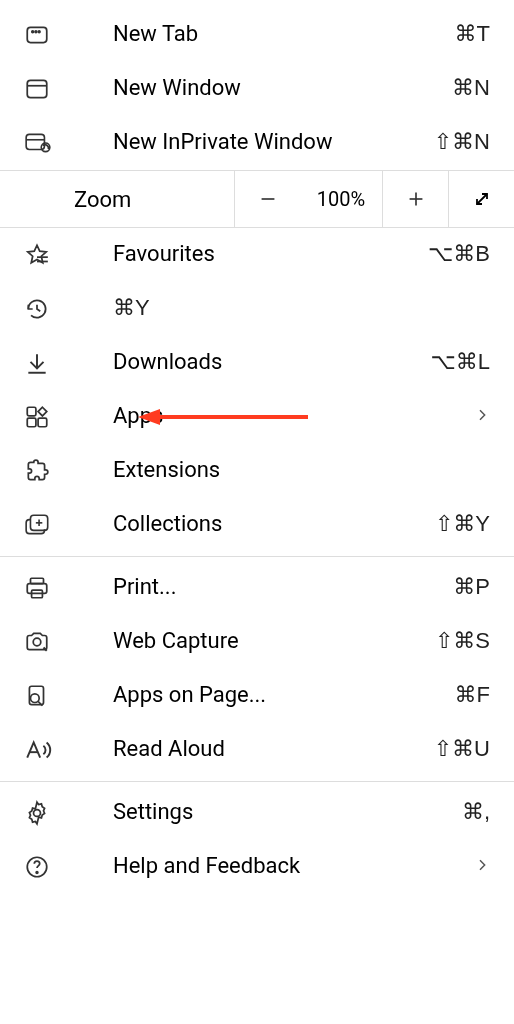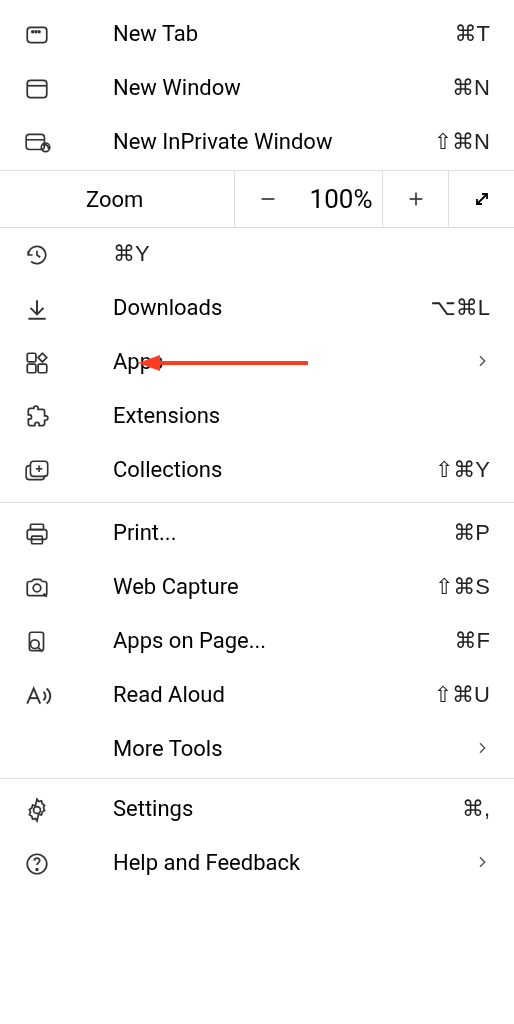--- a/index.html
+++ b/index.html
@@ -58,38 +58,37 @@
       border-top: 1px solid #ddd;
       border-bottom: 1px solid #ddd;
       height: 58px;
     }
     .zoom-row .zoom-label {
       flex: 1;
       display: flex;
       align-items: center;
       padding-left: 74px;
       font-size: 22px;
-      margin-left: 12px;
     }
     .zoom-row .zoom-btn {
       width: 66px;
       border-left: 1px solid #ddd;
       display: flex;
       align-items: center;
       justify-content: center;
       font-size: 28px;
       cursor: pointer;
       color: #333;
     }
     .zoom-row .zoom-value {
       width: 82px;
       display: flex;
       align-items: center;
       justify-content: center;
-      font-size: 26px;
+      font-size: 20px;
       text-align: center;
     }
     .zoom-row .zoom-fs {
       width: 66px;
       border-left: 1px solid #ddd;
       display: flex;
       align-items: center;
       justify-content: center;
       cursor: pointer;
     }
@@ -161,20 +160,31 @@
     </div>
     <div class="zoom-fs">
       <svg width="24" height="24" viewBox="0 0 24 24" fill="none" stroke="currentColor" stroke-width="1.8">
         <path d="M7 17 L17 7"></path>
         <path d="M12 7 L17 7 L17 12"></path>
         <path d="M12 17 L7 17 L7 12"></path>
       </svg>
     </div>
   </div>
 
+  <div class="menu-item">
+    <span class="icon-slot">
+      <svg width="26" height="26" viewBox="0 0 24 24" fill="none" stroke="currentColor" stroke-width="1.6">
+        <path d="M12 3 l2.5 5.5 6 .6 -4.5 4 1.3 6 -5.3 -3 -5.3 3 1.3 -6 -4.5 -4 6 -.6 Z"></path>
+        <line x1="12" y1="14" x2="22" y2="14"></line>
+        <line x1="12" y1="18" x2="22" y2="18"></line>
+      </svg>
+    </span>
+    <span class="label">Favourites</span>
+    <span class="shortcut">⌥⌘B</span>
+  </div>
 
   <div class="menu-item">
     <span class="icon-slot">
       <svg width="26" height="26" viewBox="0 0 24 24" fill="none" stroke="currentColor" stroke-width="1.6">
         <path d="M4 12 a8 8 0 1 1 2.5 5.8"></path>
         <polyline points="4,8 4,12 8,12"></polyline>
         <polyline points="12,8 12,12 15,14"></polyline>
       </svg>
     </span>
     <span class="shortcut">⌘Y</span>
@@ -279,29 +289,20 @@
         <path d="M3 19 L9 5 L15 19"></path>
         <line x1="5" y1="14" x2="13" y2="14"></line>
         <path d="M18 8 a5 5 0 0 1 0 8"></path>
         <path d="M21 5 a9 9 0 0 1 0 14"></path>
       </svg>
     </span>
     <span class="label">Read Aloud</span>
     <span class="shortcut">⇧⌘U</span>
   </div>
 
-  <div class="menu-item">
-    <span class="iconless"></span>
-    <span class="label">More Tools</span>
-    <span class="chev">
-      <svg width="16" height="24" viewBox="0 0 24 24" fill="none" stroke="currentColor" stroke-width="2.2">
-          <polyline points="9,5 16,12 9,19"></polyline>
-        </svg>
-    </span>
-  </div>
 
   <div class="divider"></div>
 
   <div class="menu-item">
     <span class="icon-slot">
       <svg width="26" height="26" viewBox="0 0 24 24" fill="none" stroke="currentColor" stroke-width="1.6">
         <circle cx="12" cy="12" r="3.2"></circle>
         <path d="M12 2 l1.5 2.2 2.6 -.7 .7 2.6 2.2 1.5 -1 2.4 1 2.4 -2.2 1.5 -.7 2.6 -2.6 -.7 L12 22 l-1.5 -2.2 -2.6 .7 -.7 -2.6 L5 16.4 l1 -2.4 -1 -2.4 2.2 -1.5 .7 -2.6 2.6 .7 Z"></path>
       </svg>
     </span>

